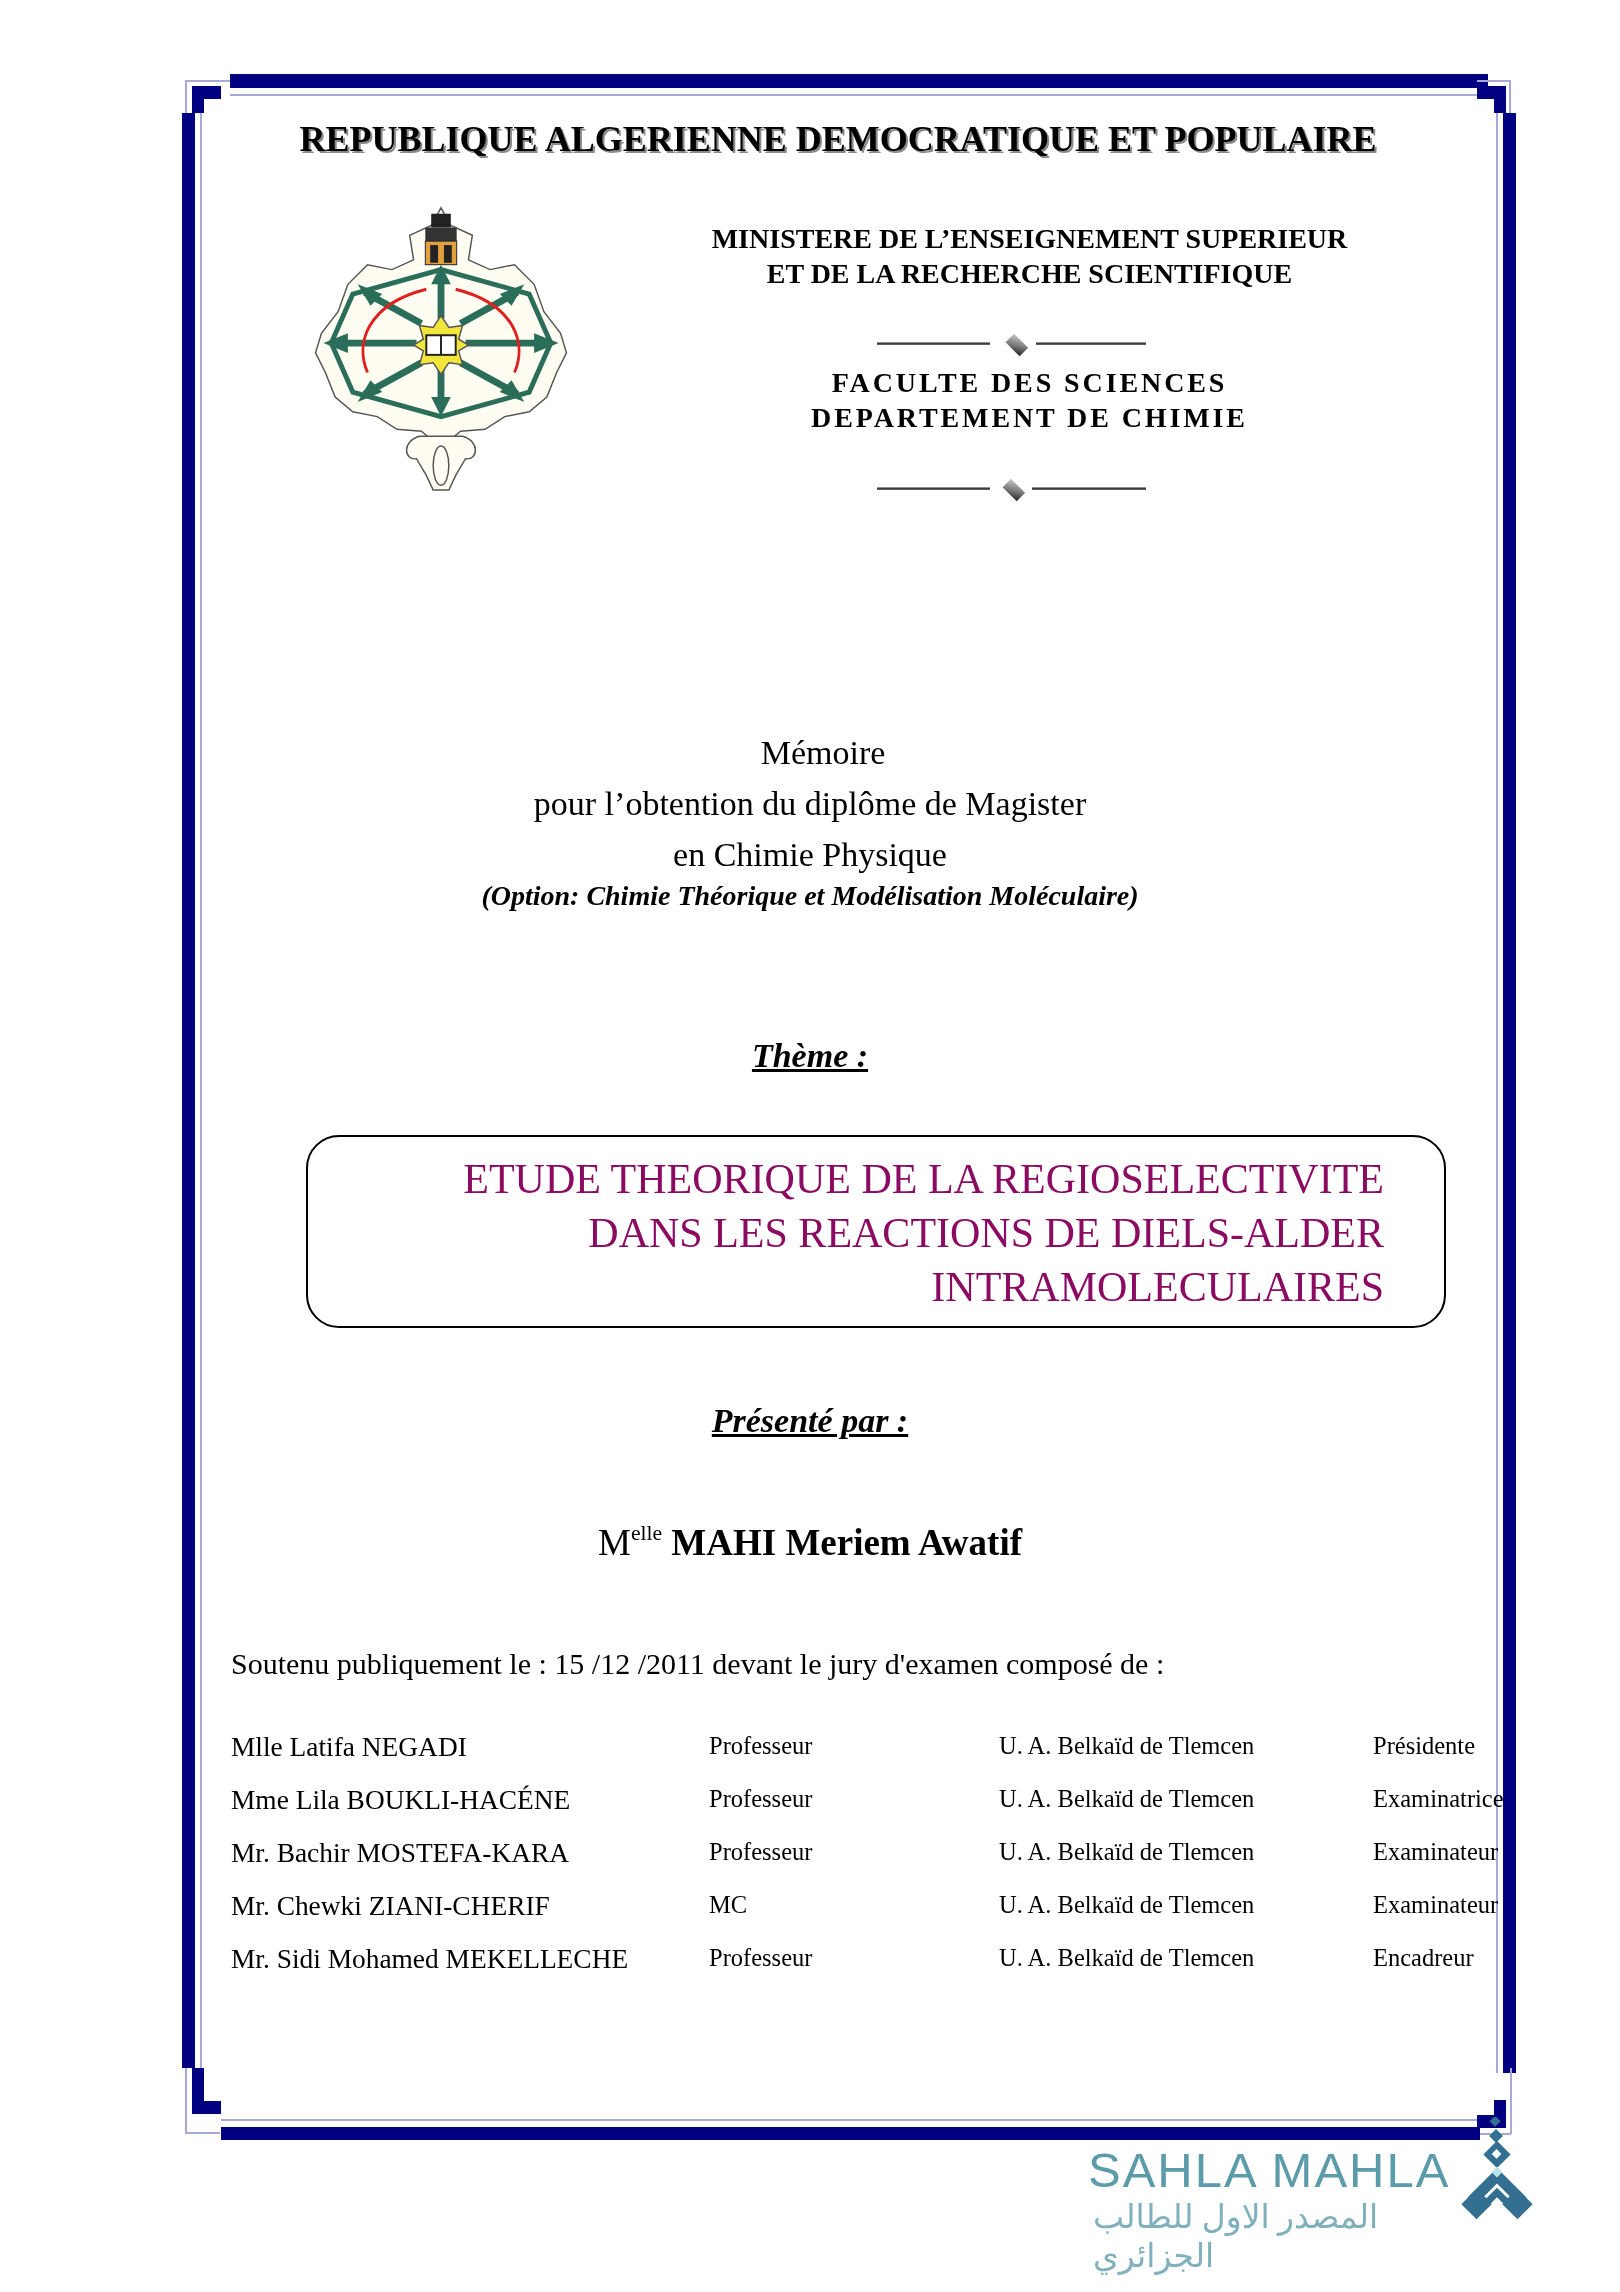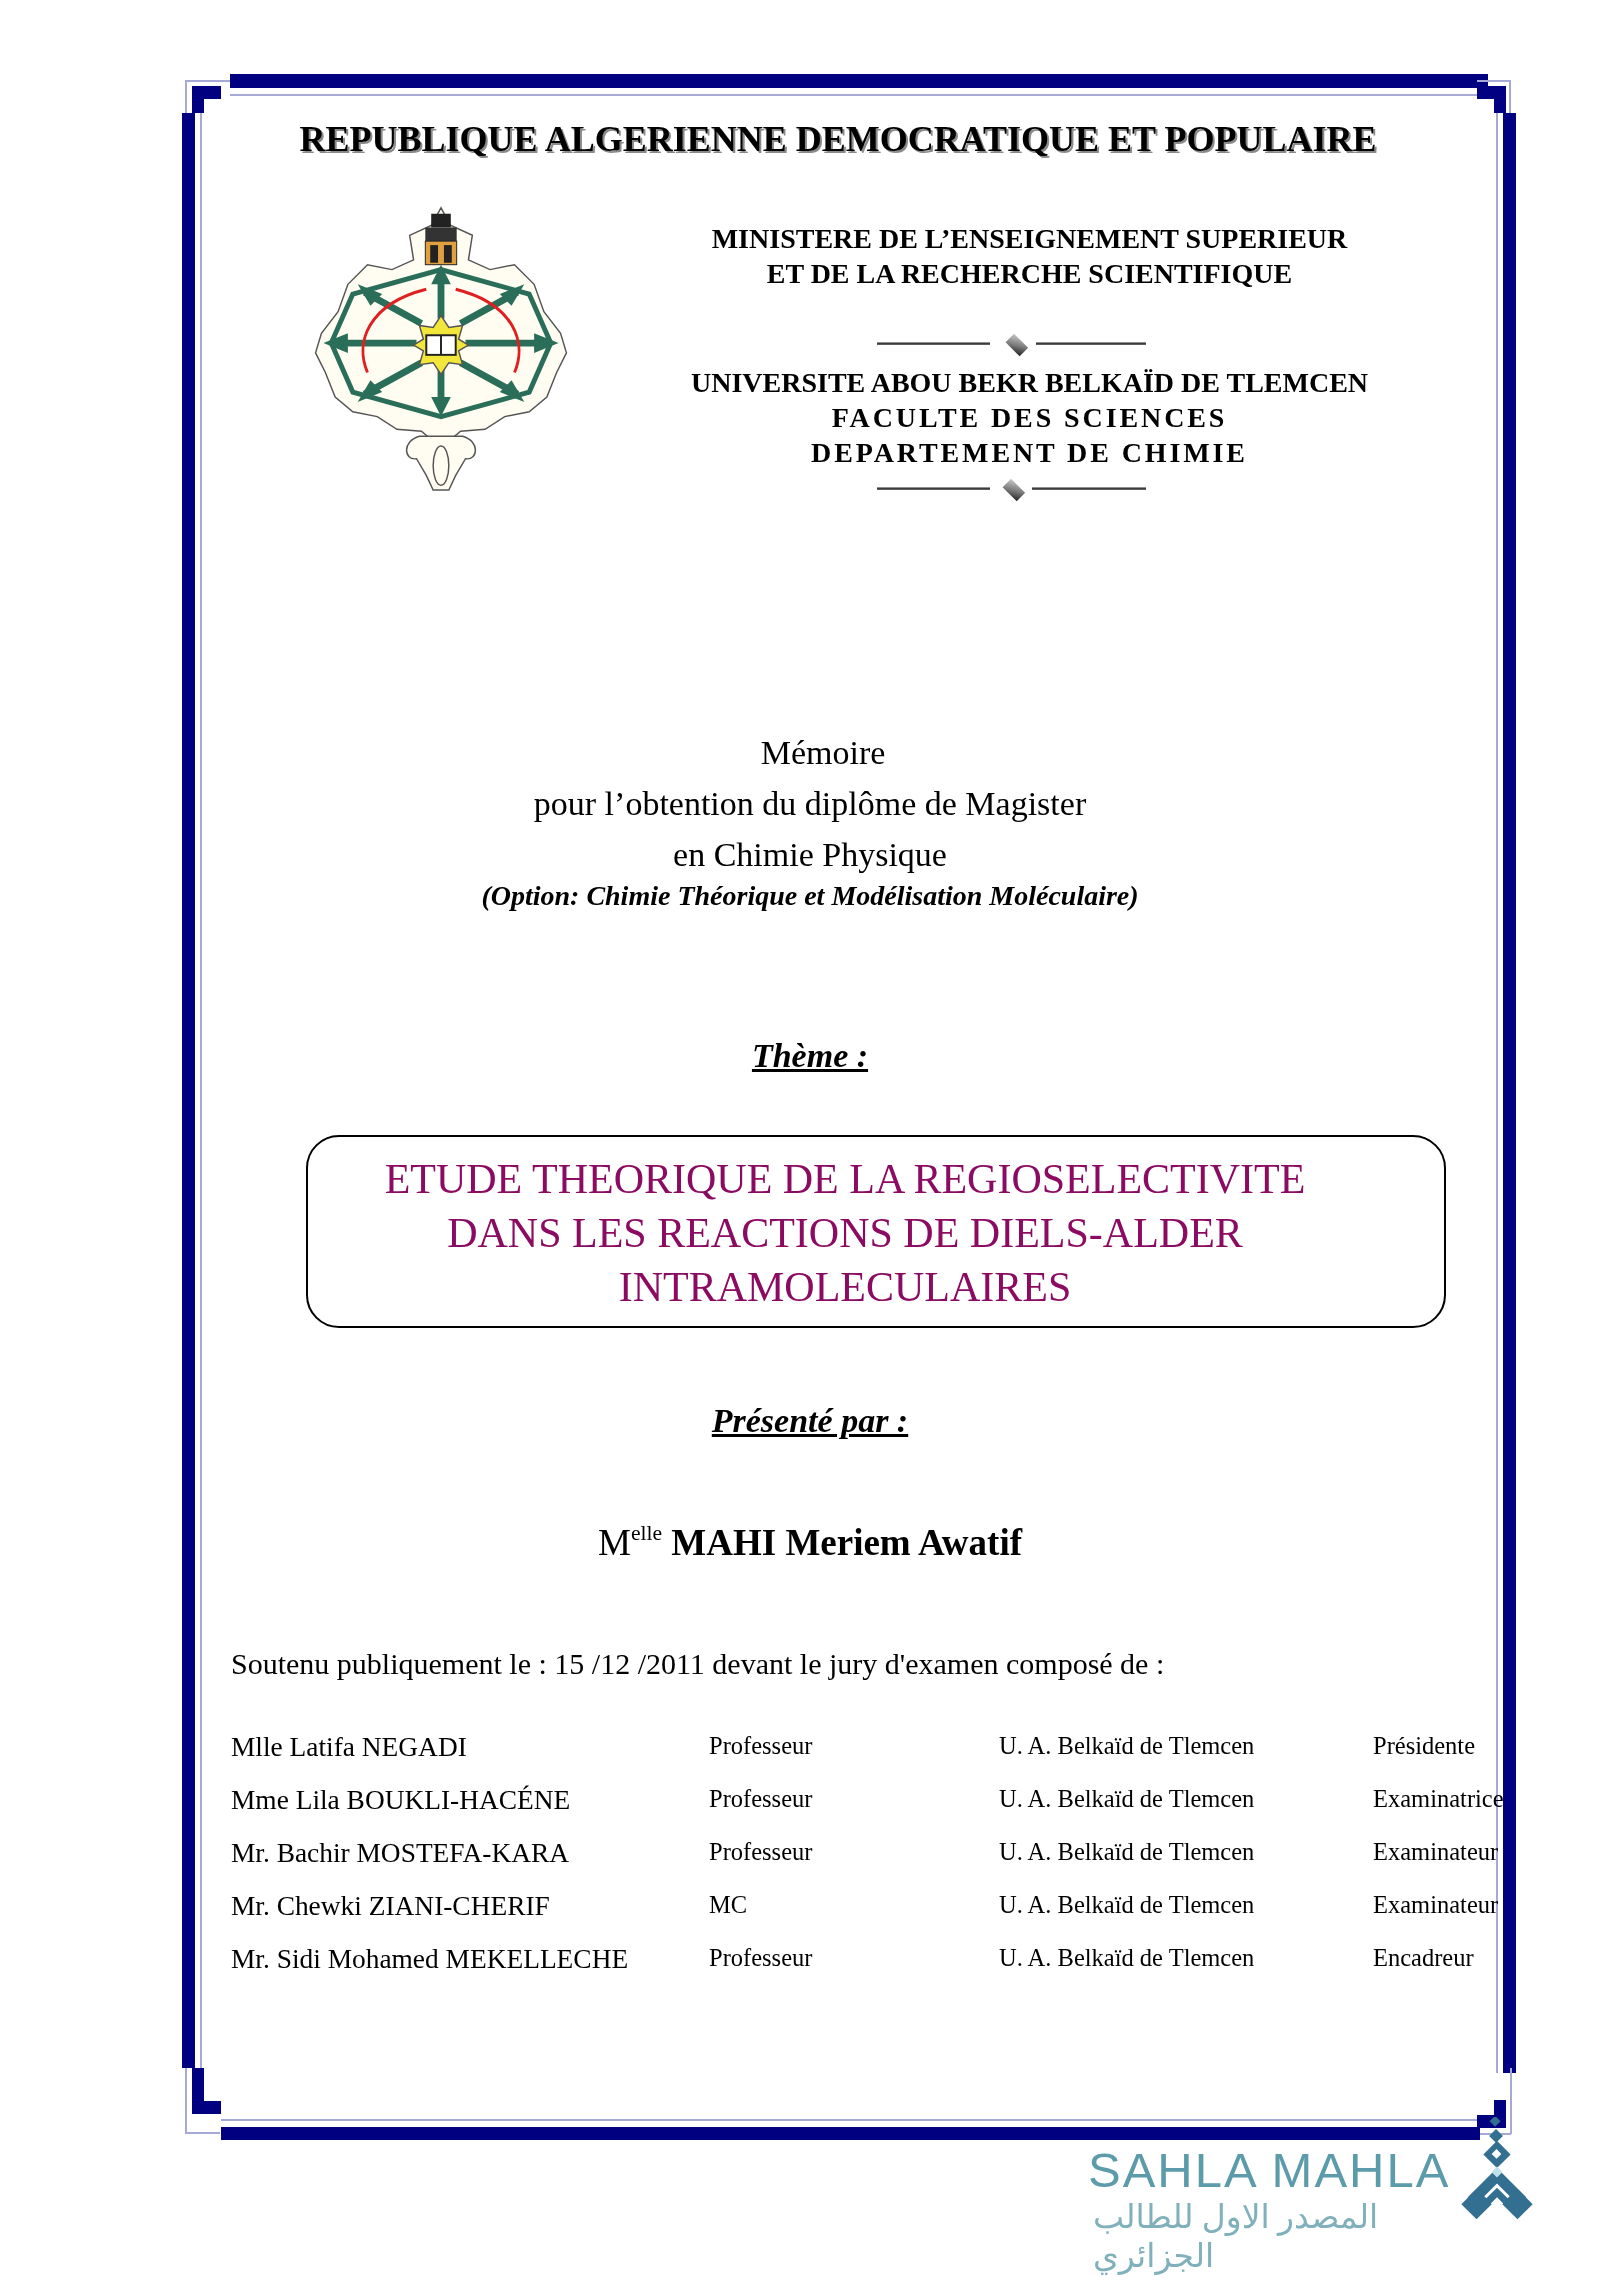--- a/index.html
+++ b/index.html
@@ -19,21 +19,21 @@
 
   .divider { position:absolute; height:13.7px; }
   .divider .line { position:absolute; top:4.9px; height:2.9px; background:linear-gradient(#bbb,#222 60%,#888); }
   .divider .diamond { position:absolute; top:-2px; width:19.6px; height:19.6px; transform:rotate(45deg) scaleY(0.6); background:linear-gradient(135deg,#c9c9c9 0%,#777 55%,#222 100%); }
 
   .memoire { font-size:34px; line-height:51px; }
   .option { font-style:italic; font-weight:bold; font-size:28px; }
   .underline-it { font-style:italic; font-weight:bold; text-decoration:underline; font-size:34px; }
 
   .title-box { position:absolute; left:306px; top:1135px; width:1140px; height:193px; border:2.5px solid #000; border-radius:33px; box-sizing:border-box; }
-  .title-text { position:absolute; left:306px; top:1152px; width:1078px; text-align:center; color:#8b0a62; font-size:42px; line-height:54px; }
+  .title-text { position:absolute; left:306px; top:1152px; width:1078px; text-align:right; color:#8b0a62; font-size:42px; line-height:54px; }
 
   .author { font-size:37px; }
   .author sup { font-size:21.6px; vertical-align:super; position:relative; top:-2px; }
   .author b { font-weight:bold; }
 
   .soutenu { position:absolute; left:231px; top:1647px; font-size:30px; }
 
   .jury { position:absolute; left:231px; top:1732px; width:1274px; }
   .jury-row { position:relative; height:53px; font-size:27.4px; }
   .jury-row span { position:absolute; top:0; white-space:nowrap; }
@@ -135,21 +135,20 @@
   <div>ET DE LA RECHERCHE SCIENTIFIQUE</div>
 </div>
 
 <div class="divider" style="left:877px; top:337px; width:284px;">
   <div class="line" style="left:0; width:113px;"></div>
   <div class="diamond" style="left:130px;"></div>
   <div class="line" style="left:159px; width:110px;"></div>
 </div>
 
 <div class="univ" style="top:365px;">
-  <div>UNIVERSITE ABOU BEKR BELKAÏD DE TLEMCEN</div>
   <div class="spaced">FACULTE DES SCIENCES</div>
   <div class="spaced">DEPARTEMENT DE CHIMIE</div>
 </div>
 
 <div class="divider" style="left:877px; top:482px; width:284px;">
   <div class="line" style="left:0; width:113px;"></div>
   <div class="diamond" style="left:127px;"></div>
   <div class="line" style="left:155px; width:114px;"></div>
 </div>
 

